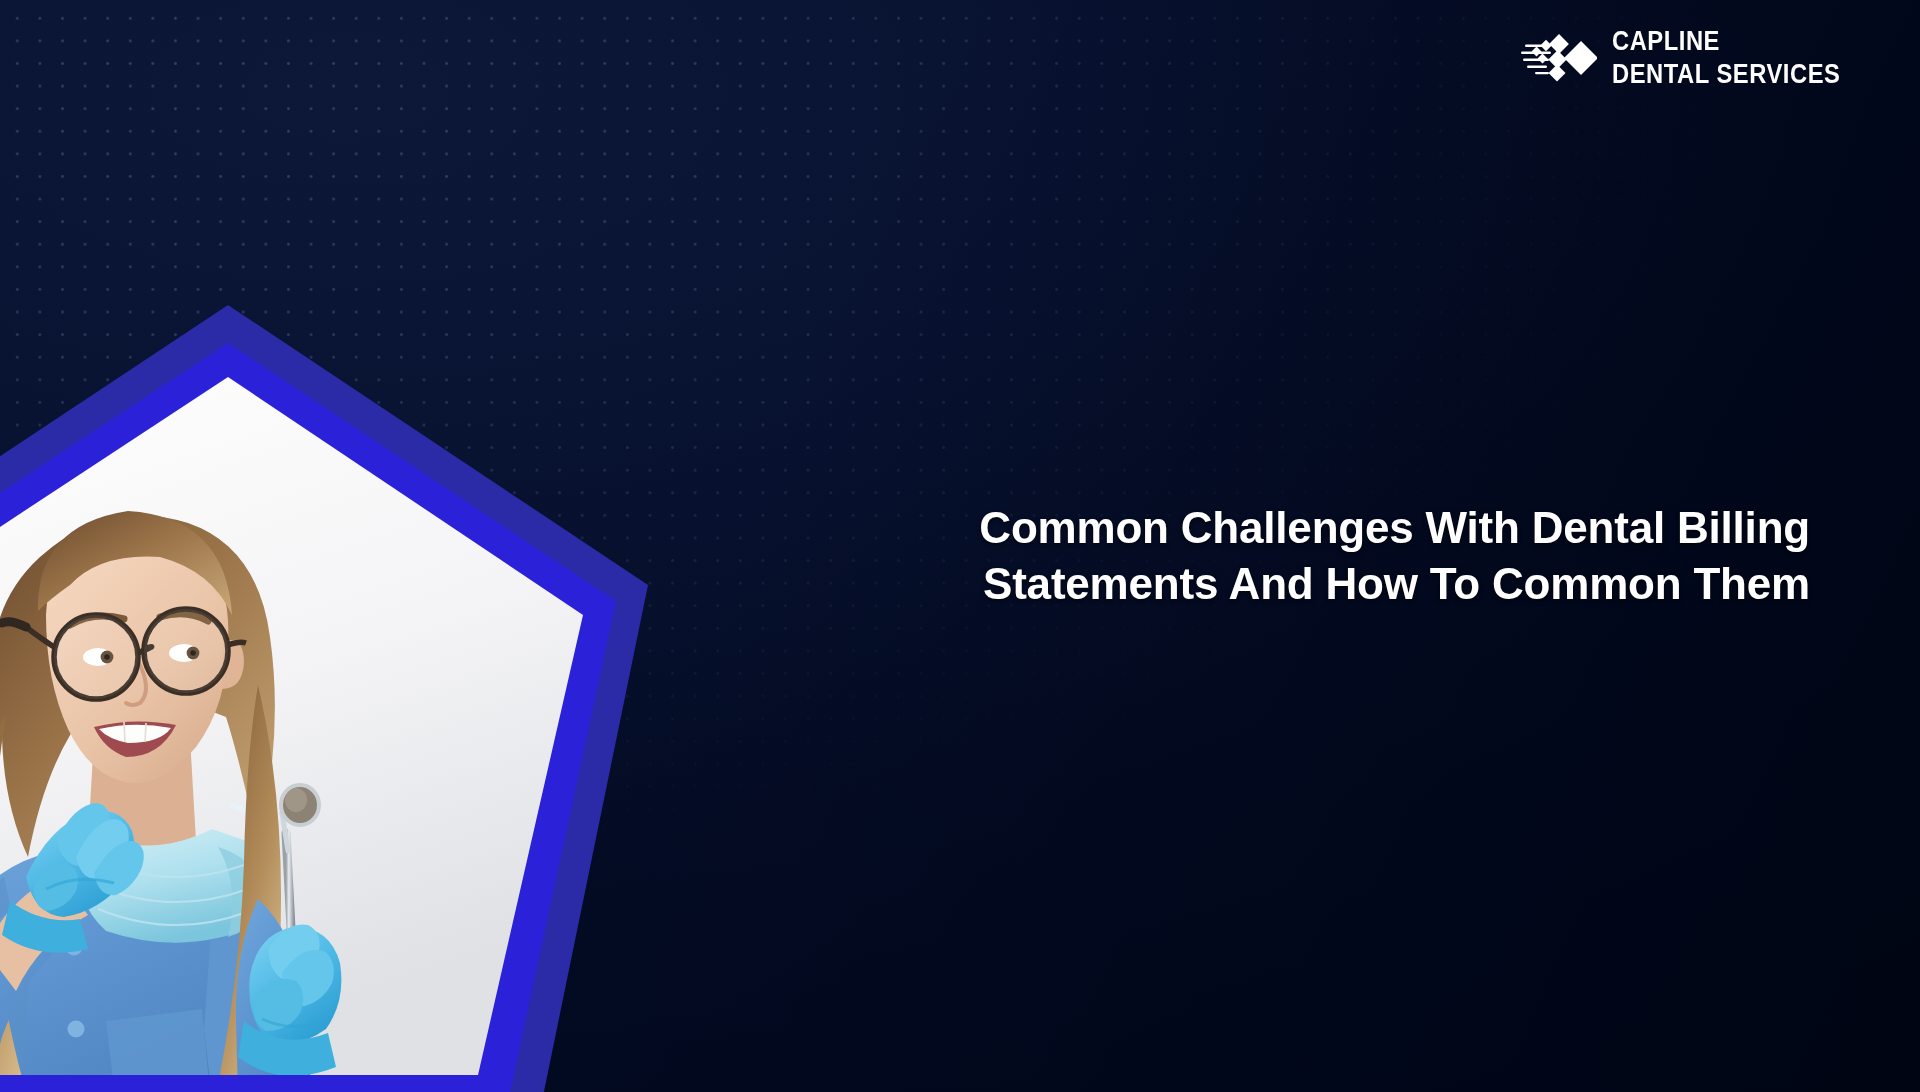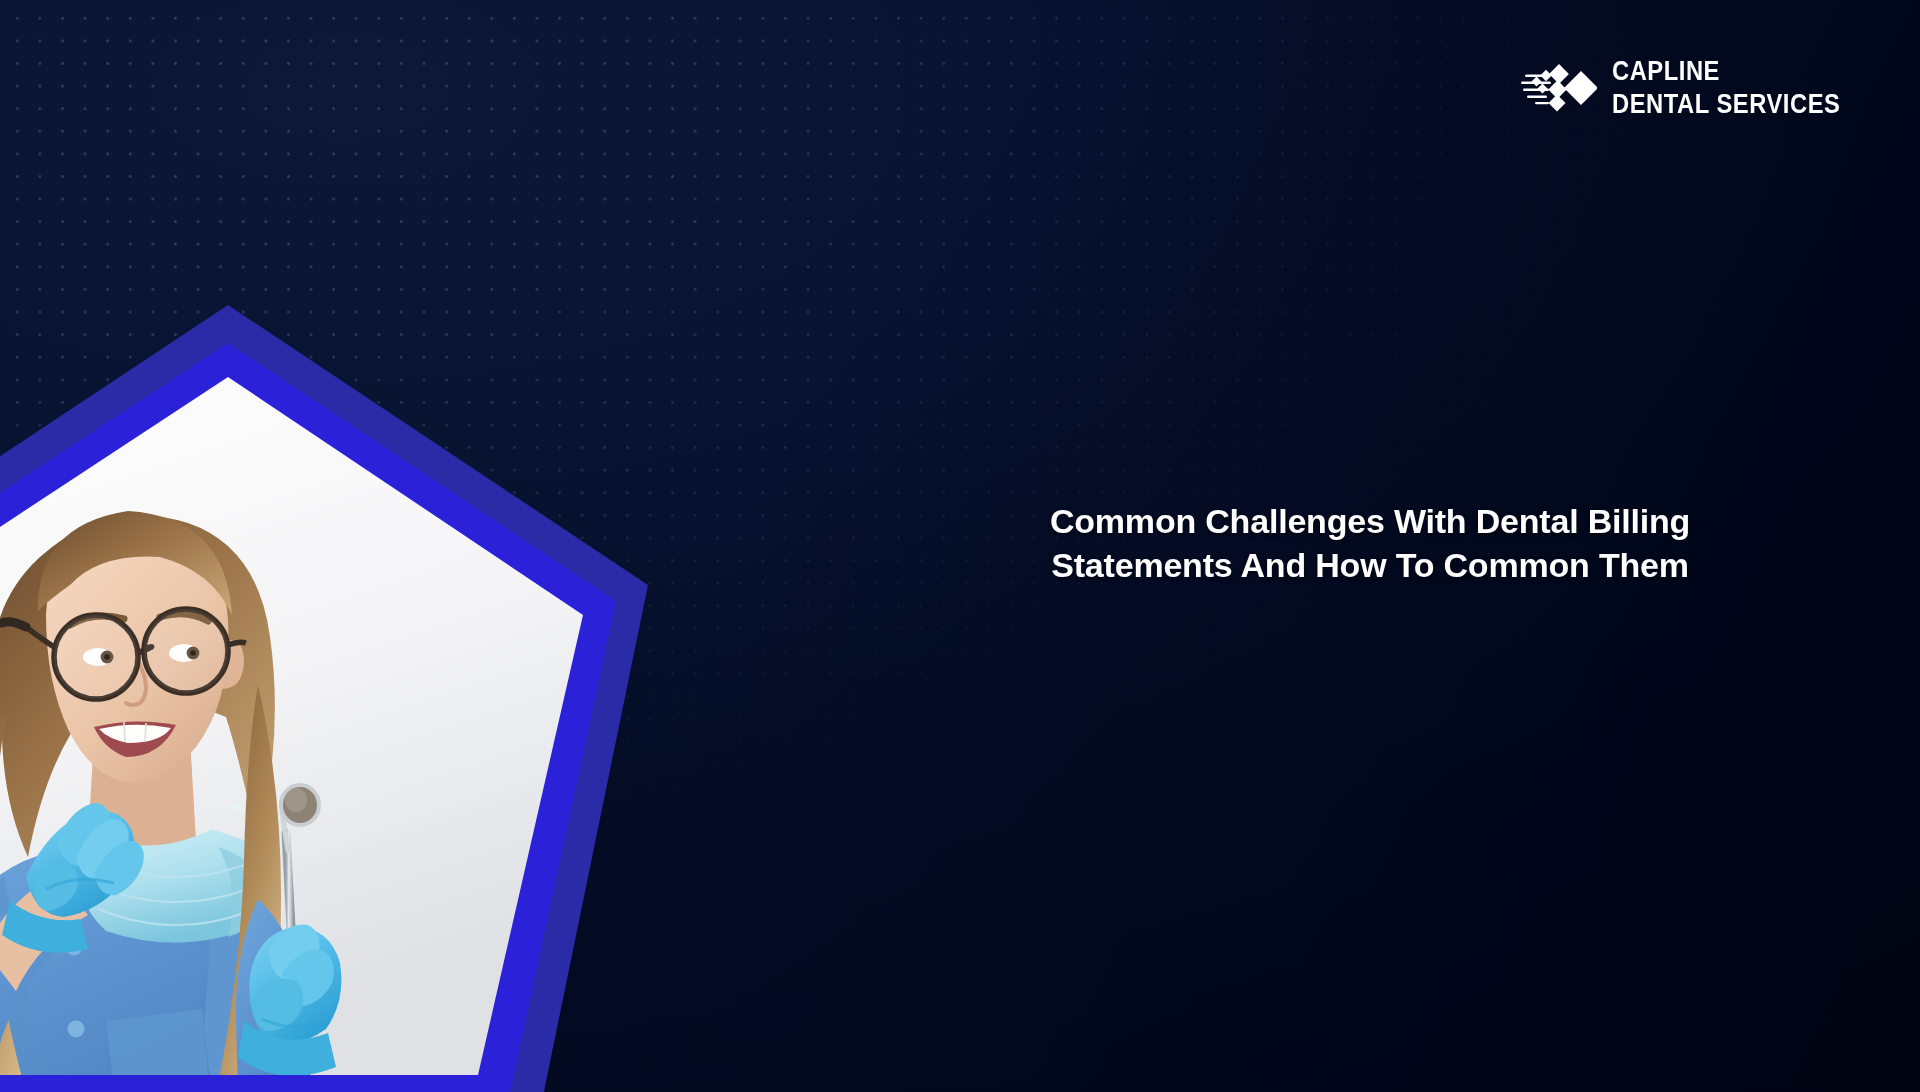--- a/index.html
+++ b/index.html
@@ -50,35 +50,35 @@
     width:880px; height:880px;
     pointer-events:none;
   }
   .person svg{ display:block; width:100%; height:100%; }
 
   
   .headline{
     position:absolute;
     left:930px; top:500px;
     width:880px;
-    text-align:center;
+    text-align:right;
     color:#ffffff;
     font-family:"Liberation Sans", sans-serif;
     font-weight:700;
-    font-size:34px;
+    font-size:44px;
     line-height:1.28;
     letter-spacing:-0.2px;
     text-shadow:0 2px 4px rgba(0,0,0,0.55);
   }
   .headline .ln{ display:block; white-space:nowrap; }
 
   
   .logo{
     position:absolute;
-    right:48px; top:58px;
+    right:48px; top:28px;
     display:flex; align-items:center; gap:15px;
   }
   .logo-mark{ width:76px; height:56px; flex:none; }
   .logo-mark svg{ display:block; width:100%; height:100%; }
   .logo-words{
     display:flex; flex-direction:column;
     line-height:1.0;
   }
   .logo-words .l1,
   .logo-words .l2{

